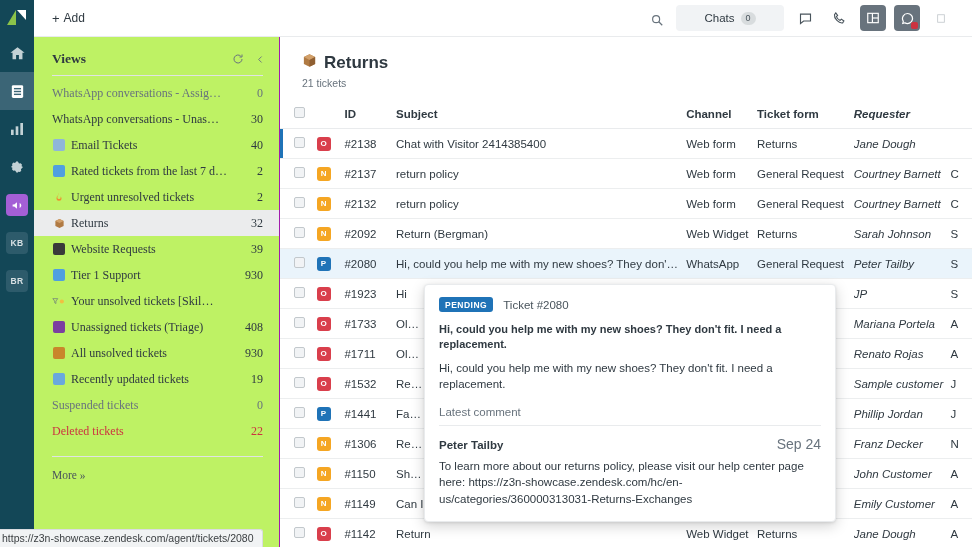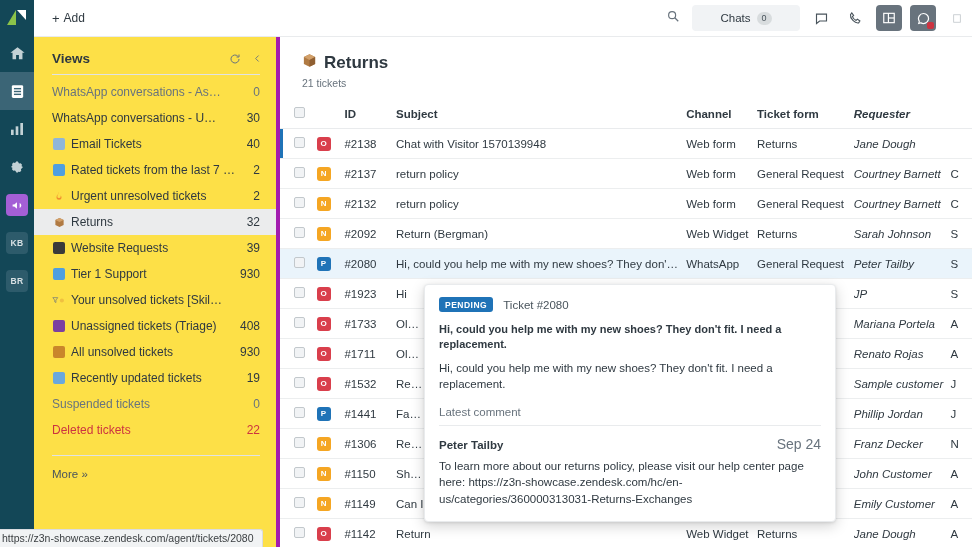--- a/index.html
+++ b/index.html
@@ -49,22 +49,22 @@
     z-index: 40;
   }
   #add-btn {
     margin-left: 10px;
     font-size: 12px; color: #2f3941;
     display: flex; align-items: center; gap: 4px;
     padding: 4px 8px; border-radius: 4px; cursor: pointer;
   }
   #add-btn .plus { font-size: 13px; font-weight: 400; }
   #top-right {
-    margin-left: auto; display: flex; align-items: flex-start;
-    gap: 8px; padding-right: 2px;
+    margin-left: auto; display: flex; align-items: flex-end;
+    gap: 8px; padding-right: 18px;
   }
   #search-ico { width: 22px; height: 22px; display:flex; align-items:center; justify-content:center; cursor:pointer; }
   #chats-pill {
     background: #f1f3f5; border-radius: 4px;
     height: 26px; min-width: 108px;
     display: flex; align-items: center; justify-content: center; gap: 6px;
     font-size: 11.5px; color: #2f3941; cursor: pointer; padding: 0 12px;
   }
   #chats-count {
     background: #d8dcde; color: #49545c;
@@ -79,23 +79,24 @@
   .tool-ico.filled { background: #68737d; }
   .tool-ico .dot {
     position: absolute; right: 2px; bottom: 2px;
     width: 7px; height: 7px; border-radius: 2px; background: #cc3340;
   }
 
   
   #views {
     position: absolute; left: 34px; top: 37px;
     width: 246px; height: 510px;
-    background: #fde047;
-    border-right: 4px solid #a21caf;
+    background: #bef264;
+    border-right: 1px solid #a21caf;
     overflow: hidden;
+    font-family: Liberation Serif, serif;
   }
   #views-head {
     display: flex; align-items: center;
     padding: 14px 14px 8px 18px;
   }
   #views-title { font-size: 13.5px; font-weight: bold; color: #2f3941; }
   #views-head-actions { margin-left: auto; display: flex; align-items: center; gap: 12px; }
   .vh-ico { cursor: pointer; color: #68737d; display:flex; }
   #views-rule { height: 1px; background: #e0e3e4; margin: 0 16px 4px 18px; }
 
@@ -507,21 +508,21 @@
           <th class="col-rq">Requester</th>
           <th class="col-x"></th>
         </tr>
       </thead>
       <tbody id="rows-body">
           <tr class="row active">
             <td class="col-chk"><span class="chk"></span></td>
             <td class="col-st"><span class="sbadge o">O</span></td>
             <td class="col-id">#2138</td>
             <td class="col-sub">
-              <span class="cell-sub">Chat with Visitor 1570139948</span>
+              <span class="cell-sub">Chat with Visitor 2414385400</span>
             </td>
             <td class="col-ch">Web form</td>
             <td class="col-tf">Returns</td>
             <td class="col-rq">Jane Dough</td>
             <td class="col-x"></td>
           </tr>
           <tr class="row">
             <td class="col-chk"><span class="chk"></span></td>
             <td class="col-st"><span class="sbadge n">N</span></td>
             <td class="col-id">#2137</td>

